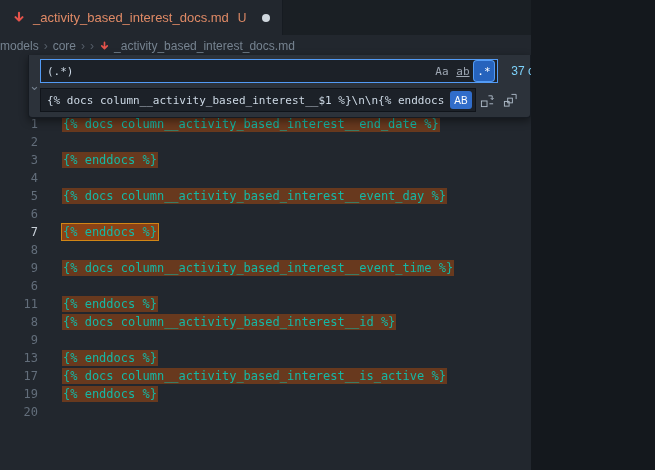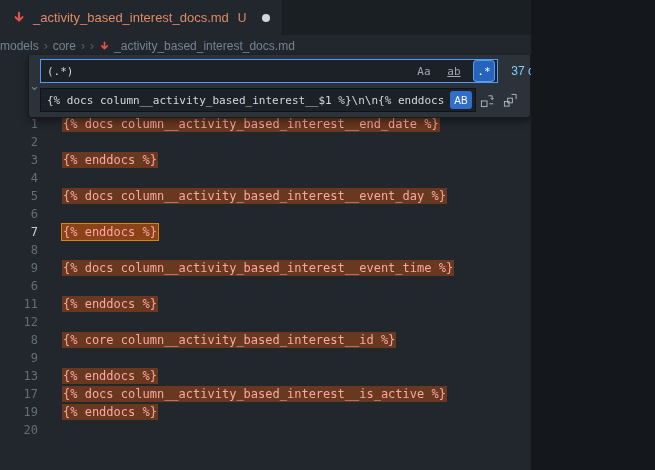--- a/index.html
+++ b/index.html
@@ -23,40 +23,40 @@
   .crumb-file{display:flex;align-items:center;gap:4px;}
 
   
   .editor{position:absolute;top:57px;left:0;right:0;bottom:0;
           font-family:"DejaVu Sans Mono",monospace;font-size:12px;line-height:18px;}
   #lines{padding-top:58px;}
   .line{display:flex;height:18px;align-items:center;}
   .ln{width:38px;text-align:right;color:#636e7b;flex-shrink:0;font-size:12px;}
   .ln.cur{color:#c9d1d9;}
   .code{margin-left:24px;white-space:pre;color:#adbac7;}
-  .match{background:rgba(234,92,0,0.35);color:#fca5a5;padding:1px 1px;}
+  .match{background:rgba(234,92,0,0.35);color:#14b8a6;padding:1px 1px;}
   .match.current{background:rgba(234,92,0,0.52);box-shadow:0 0 0 1px #d18616;}
 
   
   .find-widget{position:absolute;top:55px;left:28px;right:0;z-index:10;
                background:#2c323a;border:1px solid #161b22;border-top:none;
                border-radius:0 0 4px 4px;box-shadow:0 3px 8px rgba(0,0,0,.45);
                display:flex;align-items:stretch;padding:4px 4px 5px 0;}
   .toggle{width:18px;display:flex;align-items:center;justify-content:center;
           color:#768390;font-size:13px;cursor:pointer;}
   .rows{display:flex;flex-direction:column;gap:5px;flex:1;}
   .row{display:flex;align-items:center;}
   .input{display:flex;align-items:center;background:#1c2128;height:24px;
          padding:0 3px 0 6px;box-sizing:border-box;border:1px solid #10141a;}
   .find-input{width:458px;border:1px solid #539bf5;}
   .replace-input{width:436px;}
   .query{flex:1;font-family:"DejaVu Sans Mono",monospace;font-size:11px;color:#cdd9e5;
          white-space:nowrap;overflow:hidden;}
   .opt{width:20px;height:20px;border-radius:3px;display:flex;align-items:center;justify-content:center;
-       color:#9ea7b3;font-size:11px;margin-left:10px;cursor:pointer;flex-shrink:0;
+       color:#9ea7b3;font-size:11px;margin-left:1px;cursor:pointer;flex-shrink:0;
        font-family:"DejaVu Sans Mono",monospace;}
   .opt.ww{text-decoration:underline;}
   .opt.active{background:#2663bd;color:#ffffff;box-shadow:0 0 0 1px #539bf5;}
   .ab-badge{min-width:18px;height:18px;border-radius:3px;background:#316dca;color:#ffffff;
             font-size:10px;display:flex;align-items:center;justify-content:center;
             padding:0 2px;margin-left:3px;cursor:pointer;flex-shrink:0;}
   .count{font-size:12px;color:#7dd3fc;margin:0 9px;white-space:nowrap;min-width:52px;text-align:center;}
   .icon-btn{width:22px;height:22px;display:flex;align-items:center;justify-content:center;
             color:#adbac7;font-size:13px;border-radius:4px;cursor:pointer;margin-left:1px;flex-shrink:0;}
   .icon-btn svg{display:block;}
@@ -135,26 +135,22 @@
         </div>
         <div class="line">
           <span class="ln">6</span>
           <span class="code"></span>
         </div>
         <div class="line">
           <span class="ln">11</span>
           <span class="code"><span class="match">{% enddocs %}</span></span>
         </div>
         <div class="line">
-          <span class="ln">12</span>
-          <span class="code"></span>
-        </div>
-        <div class="line">
           <span class="ln">8</span>
-          <span class="code"><span class="match">{% core column__activity_based_interest__id %}</span></span>
+          <span class="code"><span class="match">{% docs column__activity_based_interest__id %}</span></span>
         </div>
         <div class="line">
           <span class="ln">9</span>
           <span class="code"></span>
         </div>
         <div class="line">
           <span class="ln">13</span>
           <span class="code"><span class="match">{% enddocs %}</span></span>
         </div>
         <div class="line">

